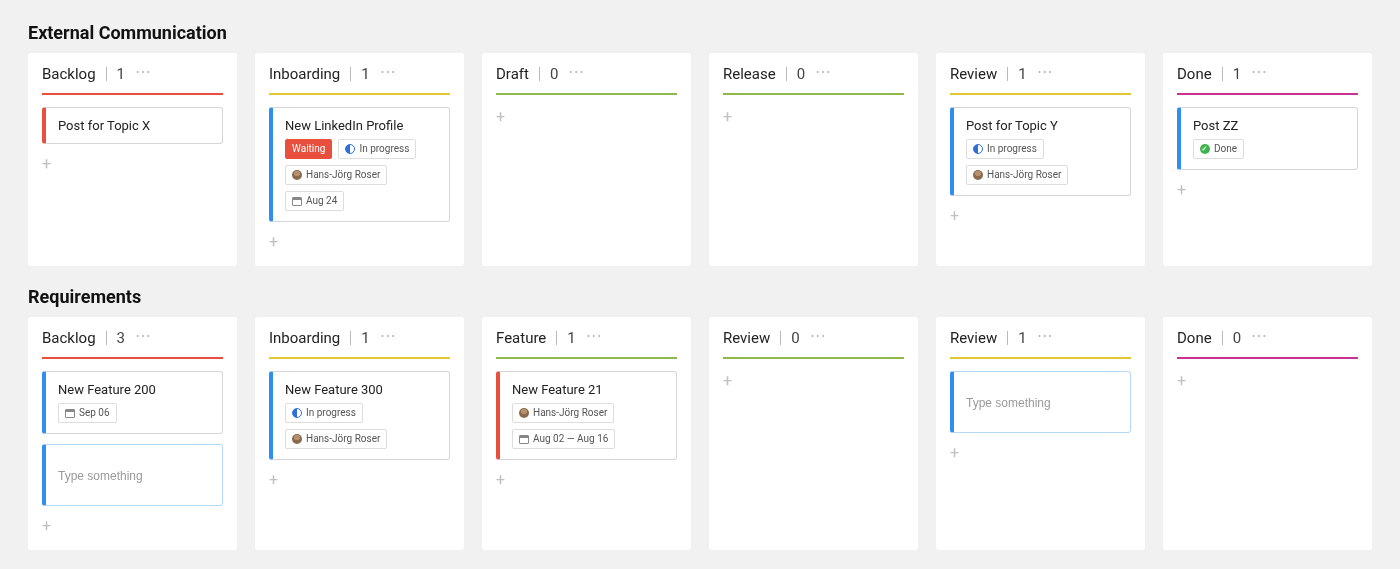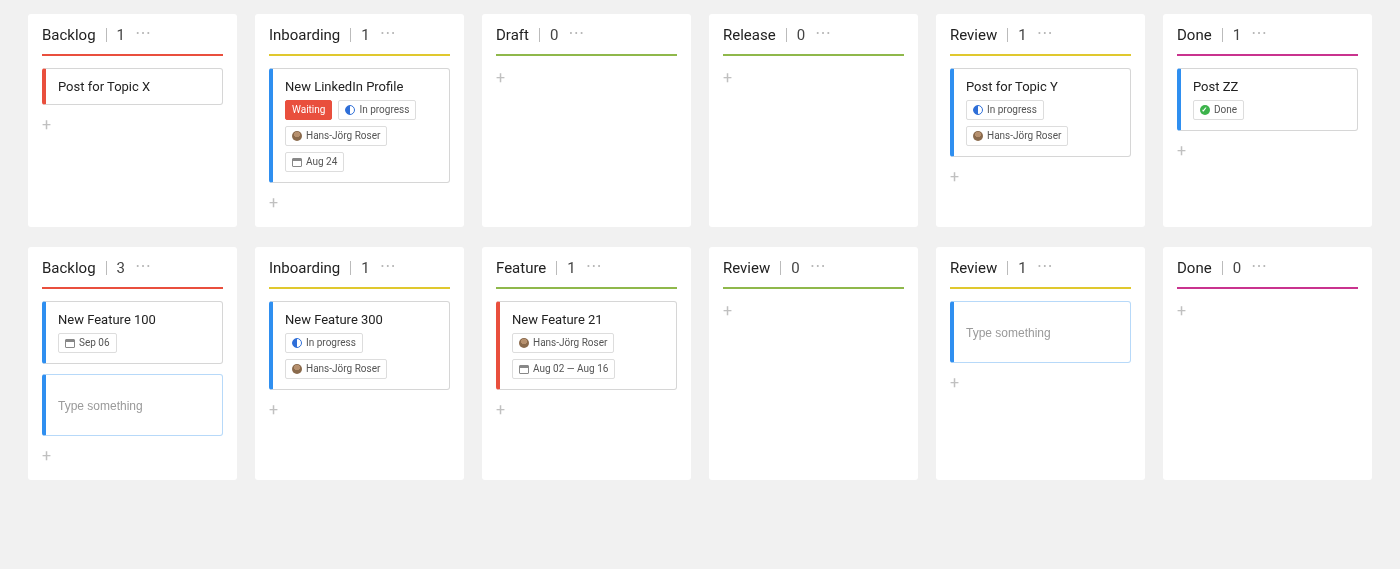--- a/index.html
+++ b/index.html
@@ -166,20 +166,21 @@
     width: 100%;
     color: #888;
   }
   .input-card input::placeholder { color: #9a9a9a; }
 </style>
 </head>
 <body>
 
 <div id="root">
     <div class="board-section">
+      <div class="board-title">External Communication</div>
       <div class="columns">
         <div class="column">
           <div class="col-header">
             <span class="col-name">Backlog</span>
             <span class="vsep"></span>
             <span class="col-count">1</span>
             <span class="ellipsis-icon">⋯</span>
           </div>
           <div class="col-underline" style="background: rgb(233, 79, 61);"></div>
           <div class="card red no-tags">
@@ -275,31 +276,32 @@
                 <span class="i done"></span>
                 <span>Done</span>
               </span>
             </div>
           </div>
           <div class="add-btn">+</div>
         </div>
       </div>
     </div>
     <div class="board-section">
+      <div class="board-title">Requirements</div>
       <div class="columns">
         <div class="column">
           <div class="col-header">
             <span class="col-name">Backlog</span>
             <span class="vsep"></span>
             <span class="col-count">3</span>
             <span class="ellipsis-icon">⋯</span>
           </div>
           <div class="col-underline" style="background: rgb(233, 79, 61);"></div>
           <div class="card blue">
-            <div class="card-title">New Feature 100</div>
+            <div class="card-title">New Feature 200</div>
             <div class="tags">
               <span class="tag">
                 <span class="i cal"></span>
                 <span>Sep 06</span>
               </span>
             </div>
           </div>
           <div class="input-card"><input type="text" placeholder="Type something" style=""></div>
           <div class="add-btn">+</div>
         </div>

